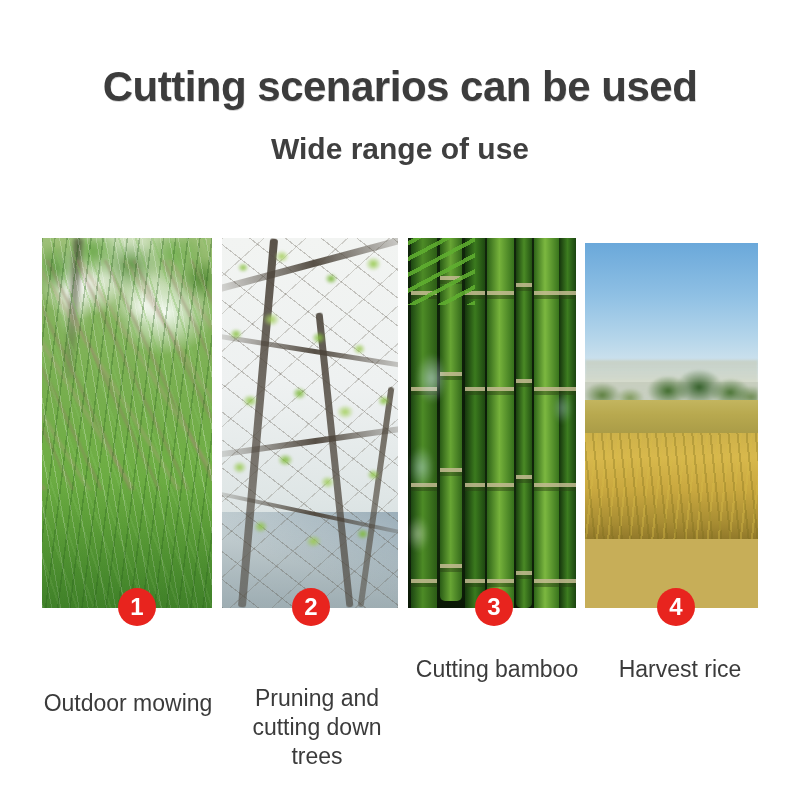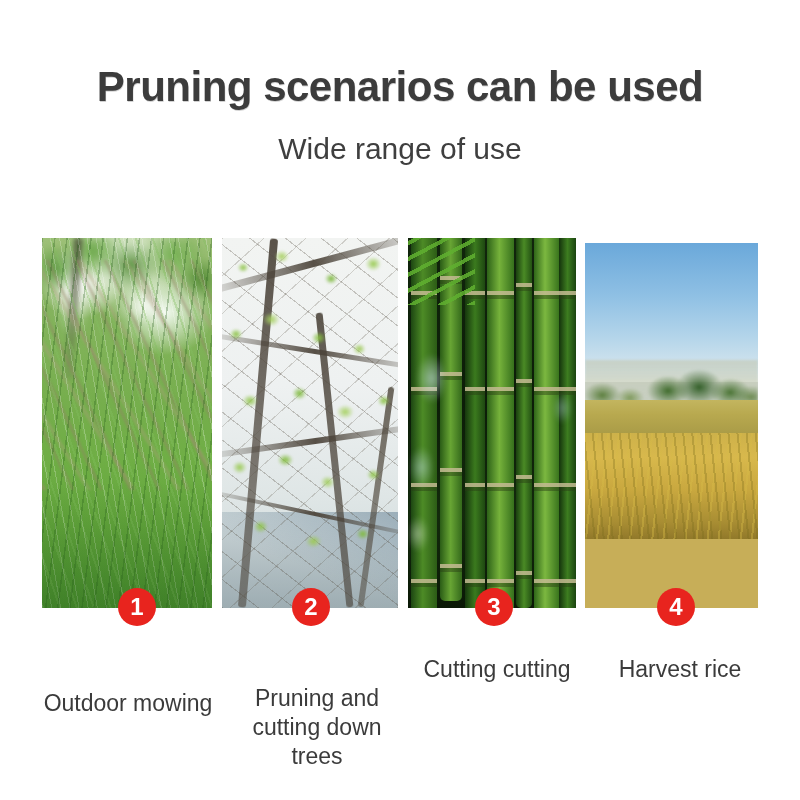--- a/index.html
+++ b/index.html
@@ -31,21 +31,21 @@
     font-weight: bold;
     letter-spacing: -0.5px;
     color: #3c3c3c;
     line-height: 1.1;
     text-shadow: 0.5px 0.5px 0 rgba(0,0,0,0.18);
   }
   .subtitle {
     margin: 0;
     padding-top: 22px;
     font-size: 30px;
-    font-weight: normal;
+    font-weight: bold;
     color: #3f3f3f;
     line-height: 1.1;
   }
 
   
   .panels {
     position: absolute;
     top: 238px;
     left: 42px;
     width: 716px;
@@ -278,21 +278,21 @@
   }
   .cap-1 { left: 28px;  width: 200px; top: 655px; margin-top: 34px; }
   .cap-2 { left: 228px; width: 178px; top: 640px; margin-top: 44px; }
   .cap-3 { left: 404px; width: 186px; top: 655px; }
   .cap-4 { left: 598px; width: 164px; top: 655px; }
 </style>
 </head>
 <body>
 
 <div class="header">
-  <h1 class="title">Pruning scenarios can be used</h1>
+  <h1 class="title">Cutting scenarios can be used</h1>
   <h2 class="subtitle">Wide range of use</h2>
 </div>
 
 <div class="panels">
 
   <div class="panel panel-1">
     <div class="scene">
       <div class="s1-sky"></div>
       <div class="s1-trees"></div>
       <div class="s1-trunk"></div>
@@ -344,14 +344,14 @@
   </div>
 </div>
 
 <div class="badge badge-1">1</div>
 <div class="badge badge-2">2</div>
 <div class="badge badge-3">3</div>
 <div class="badge badge-4">4</div>
 
 <div class="caption cap-1">Outdoor mowing</div>
 <div class="caption cap-2">Pruning and cutting down trees</div>
-<div class="caption cap-3">Cutting cutting</div>
+<div class="caption cap-3">Cutting bamboo</div>
 <div class="caption cap-4">Harvest rice</div>
 
 </body></html>

